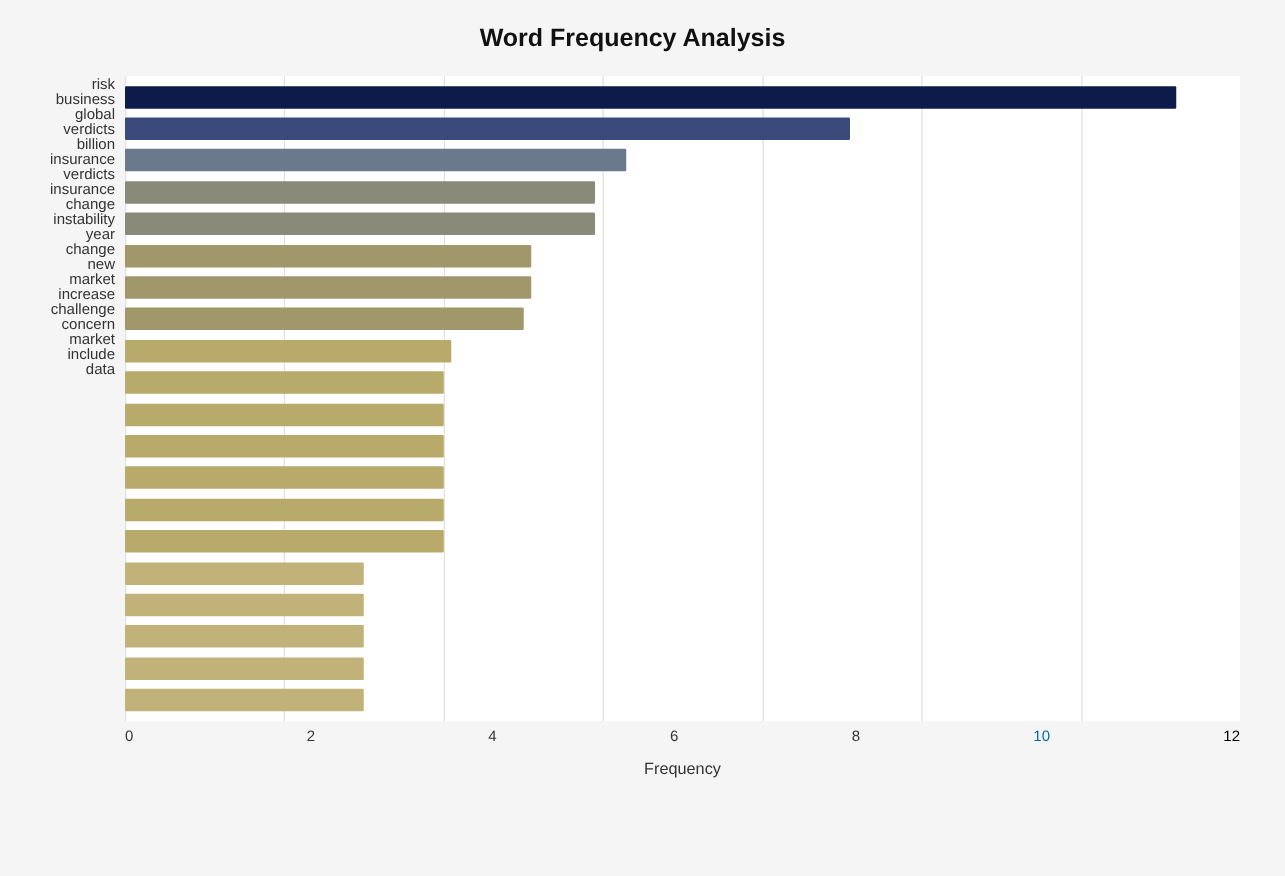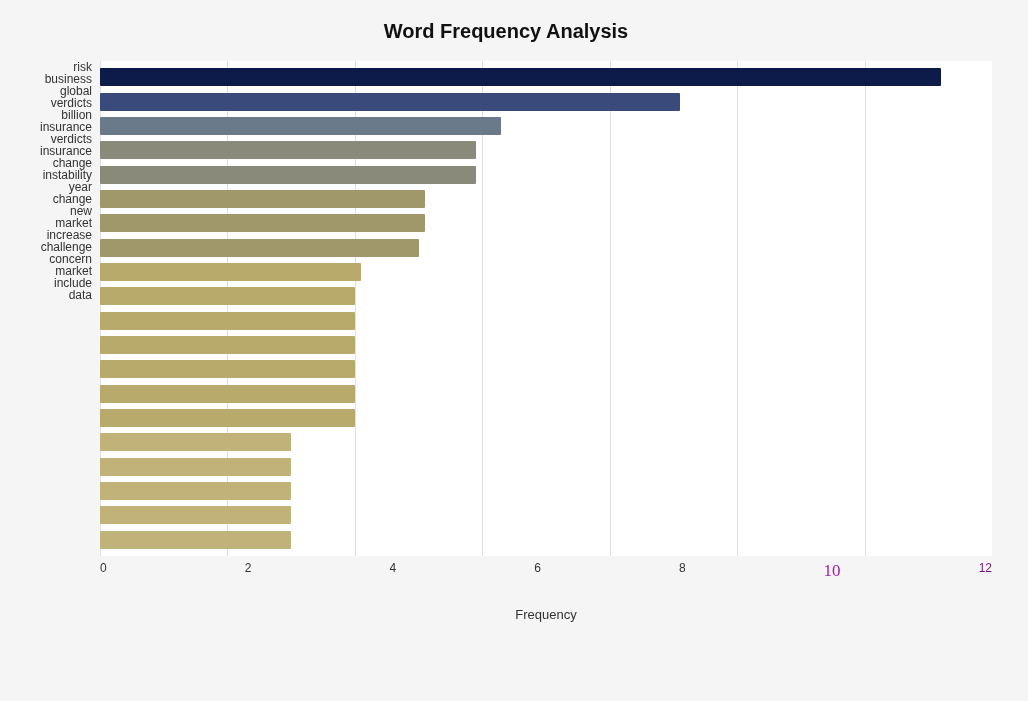--- a/index.html
+++ b/index.html
@@ -96,21 +96,21 @@
       display: flex;
       justify-content: space-between;
       font-size: 12px;
       color: #333;
       padding-top: 5px;
     }
     .x-axis-title {
       text-align: center;
       font-size: 13px;
       color: #333;
-      margin-top: 21px;
+      margin-top: 0;
     }
   </style>
 </head>
 <body>
 
 <div class="chart-container">
   <div class="chart-title">Word Frequency Analysis</div>
   <div class="chart-area">
     <div class="y-axis-labels" id="y-labels">
         <div class="y-label">risk</div>
@@ -208,20 +208,20 @@
             </div>
           </div>
       </div>
       <div class="x-axis">
         <div class="x-axis-labels" id="x-labels">
             <span style="font-size: 12px; color: rgb(51, 51, 51);">0</span>
             <span style="font-size: 12px; color: rgb(51, 51, 51);">2</span>
             <span style="font-size: 12px; color: rgb(51, 51, 51);">4</span>
             <span style="font-size: 12px; color: rgb(51, 51, 51);">6</span>
             <span style="font-size: 12px; color: rgb(51, 51, 51);">8</span>
-            <span style="font-size: 17px; color: #a21caf; font-family: Liberation Serif, serif;">10</span>
-            <span style="font-size: 12px; color: #701a75;">12</span>
+            <span style="font-size: 12px; color: #0369a1;">10</span>
+            <span style="font-size: 12px; color: #000000;">12</span>
           </div>
       </div>
       <div class="x-axis-title">Frequency</div>
     </div>
   </div>
 </div>
 
 </body></html>

